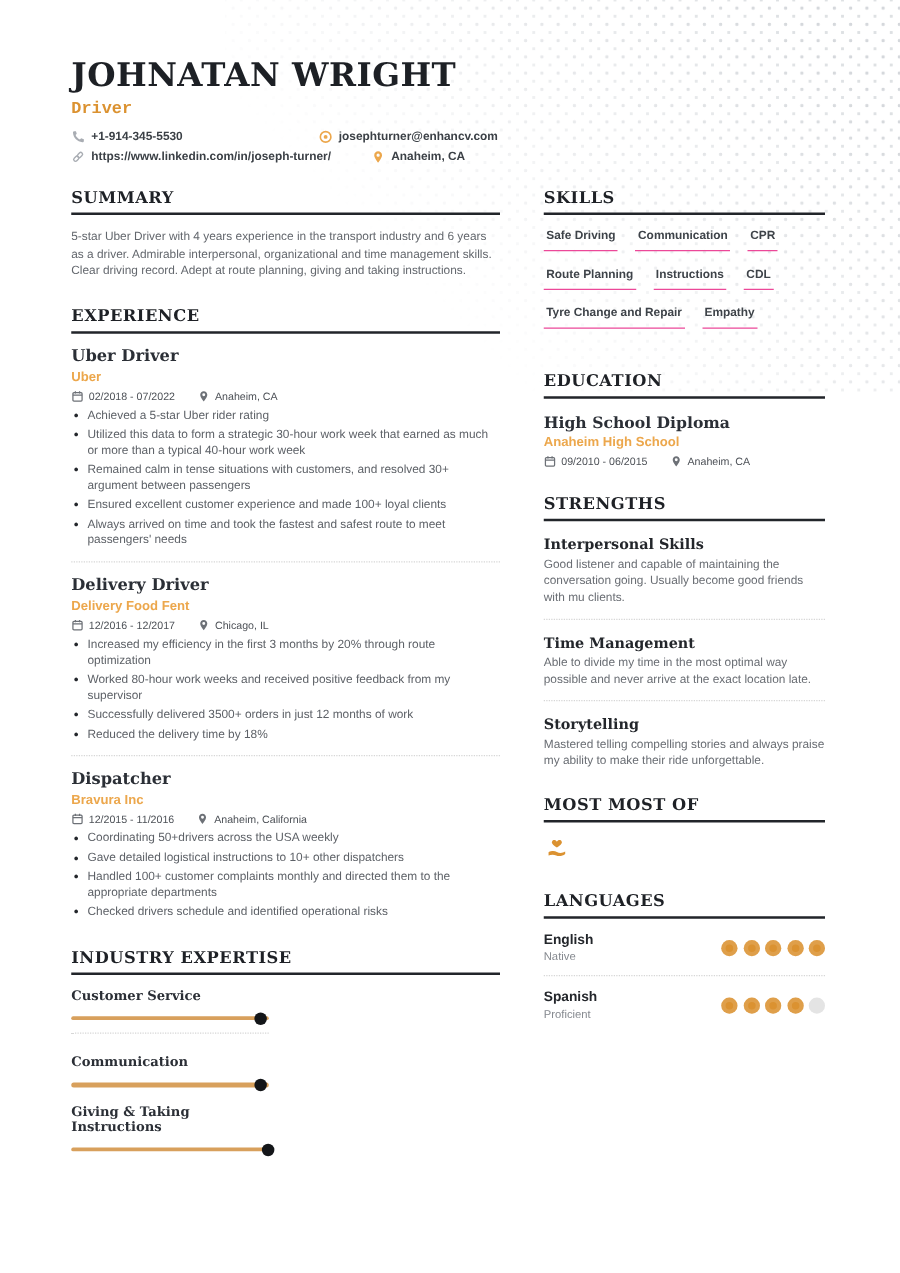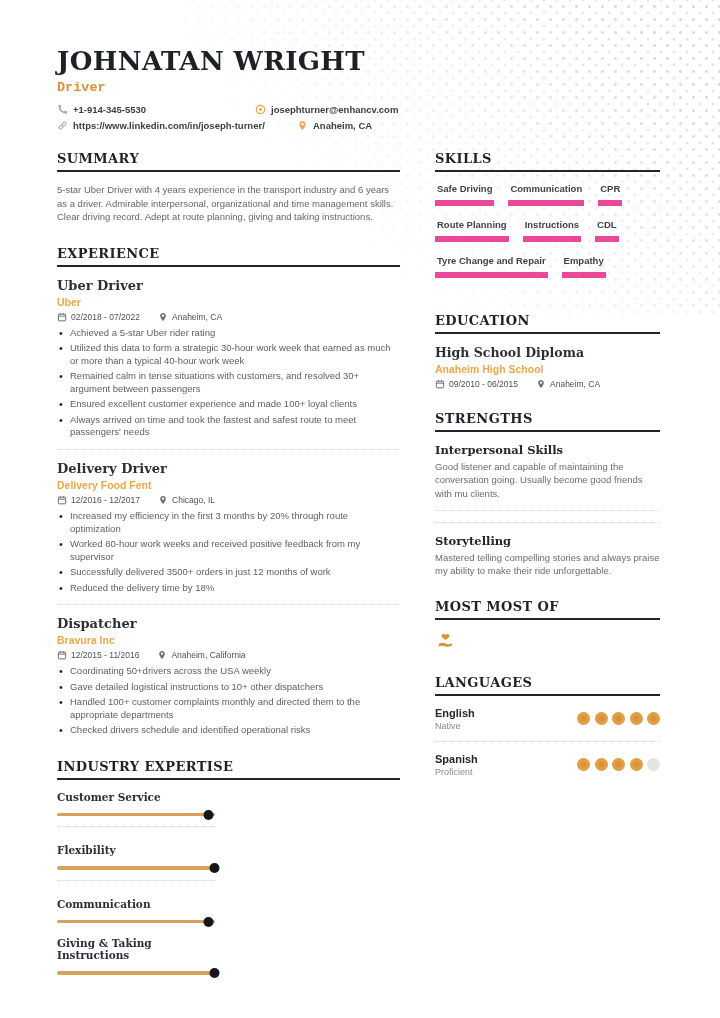--- a/index.html
+++ b/index.html
@@ -71,21 +71,21 @@
   .exp-item .lbl {
     font-family:"DejaVu Serif","Liberation Serif",serif;
     font-size:10.5px; font-weight:700; color:#2b2f36; margin-bottom:10px;
   }
   .track { position:relative; height:3.5px; background:var(--bar); border-radius:2px; margin-bottom:8px; }
   .knob { position:absolute; top:50%; width:10px; height:10px; background:#141619; border-radius:50%;
           transform:translate(-55%,-50%); }
   
   .tags { display:flex; flex-wrap:wrap; }
   .tag { font-size:9.5px; font-weight:700; color:#3e4349; padding:0 2px 6px 2px;
-         border-bottom:6px solid #ec4899; margin:0 14px 13px 0; }
+         border-bottom:1px solid #ec4899; margin:0 14px 13px 0; }
   
   .degree { font-size:12.5px; }
   
   .str-item .s-title, .proud-title {
     font-family:"DejaVu Serif","Liberation Serif",serif;
     font-size:11.5px; font-weight:700; color:#23262b; margin-bottom:3px;
   }
   .str-item p, .proud-desc { font-size:9.5px; color:#696d73; line-height:1.38; }
   
   .proud-item { display:flex; }
@@ -262,27 +262,20 @@
           </div>
       </section>
 
       <section>
         <h2 class="sec">INDUSTRY EXPERTISE</h2>
         <div id="expertise" class="exp-grid">
             <div class="exp-item">
               <div class="lbl">Customer Service</div>
               <div class="track">
                 <div class="knob" style="left: 96%;"></div>
-              </div>
-              <div class="dotsep"></div>
-            </div>
-            <div class="exp-item">
-              <div class="lbl">Flexibility</div>
-              <div class="track">
-                <div class="knob" style="left: 100%;"></div>
               </div>
               <div class="dotsep"></div>
             </div>
             <div class="exp-item">
               <div class="lbl">Communication</div>
               <div class="track">
                 <div class="knob" style="left: 96%;"></div>
               </div>
             </div>
             <div class="exp-item">
@@ -338,20 +331,24 @@
       </section>
 
       <section>
         <h2 class="sec">STRENGTHS</h2>
         <div id="strengths">
             <div class="str-item">
               <div class="s-title">Interpersonal Skills</div>
               <p>Good listener and capable of maintaining the conversation going. Usually become good friends with mu clients.</p>
             </div>
             <div class="dotsep"></div>
+            <div class="str-item">
+              <div class="s-title">Time Management</div>
+              <p>Able to divide my time in the most optimal way possible and never arrive at the exact location late.</p>
+            </div>
             <div class="dotsep"></div>
             <div class="str-item">
               <div class="s-title">Storytelling</div>
               <p>Mastered telling compelling stories and always praise my ability to make their ride unforgettable.</p>
             </div>
           </div>
       </section>
 
       <section>
         <h2 class="sec">MOST MOST OF</h2>

